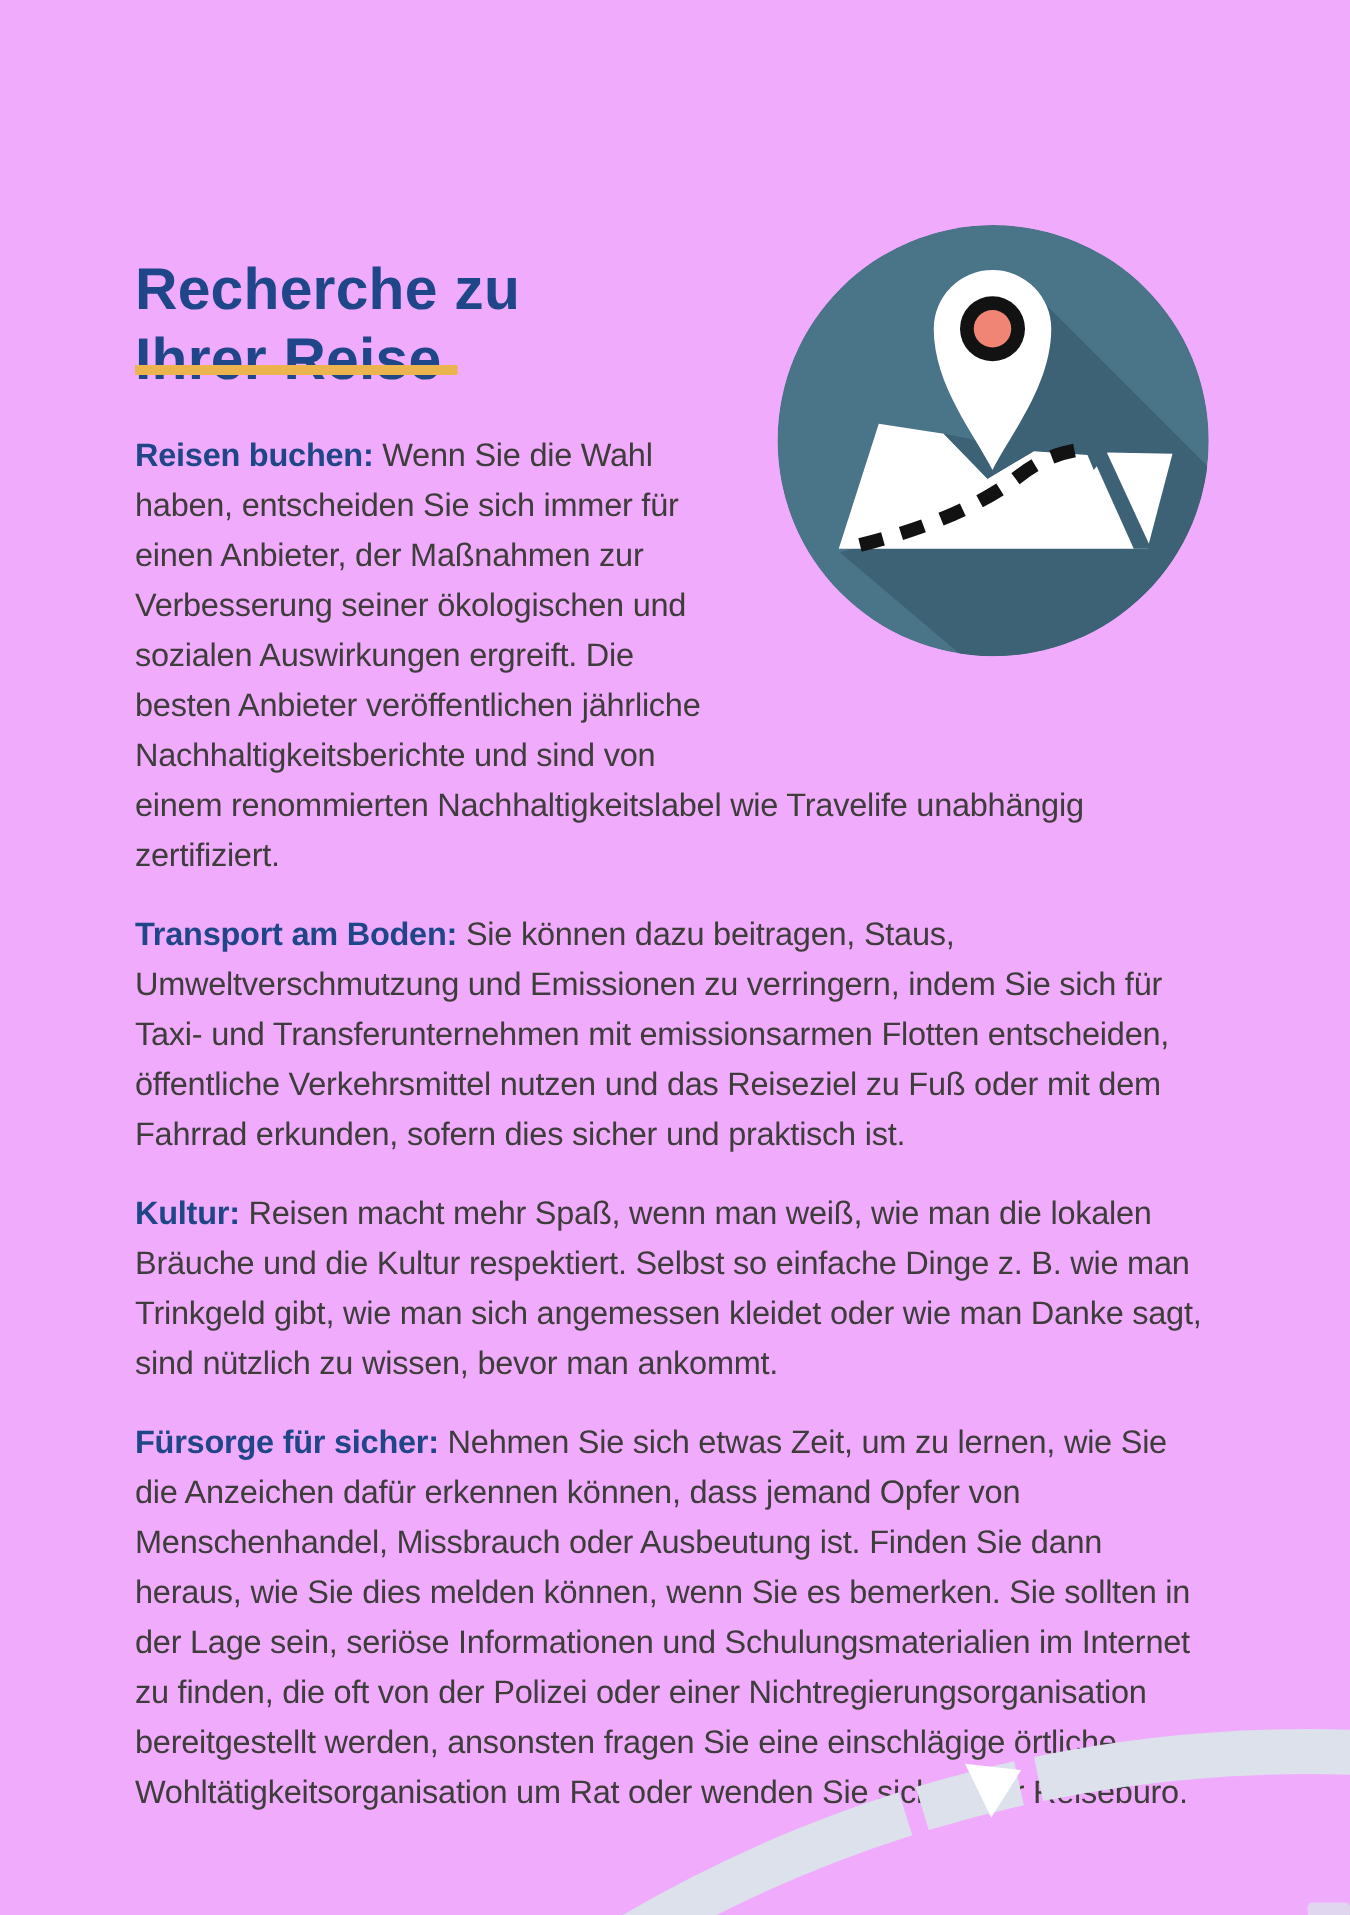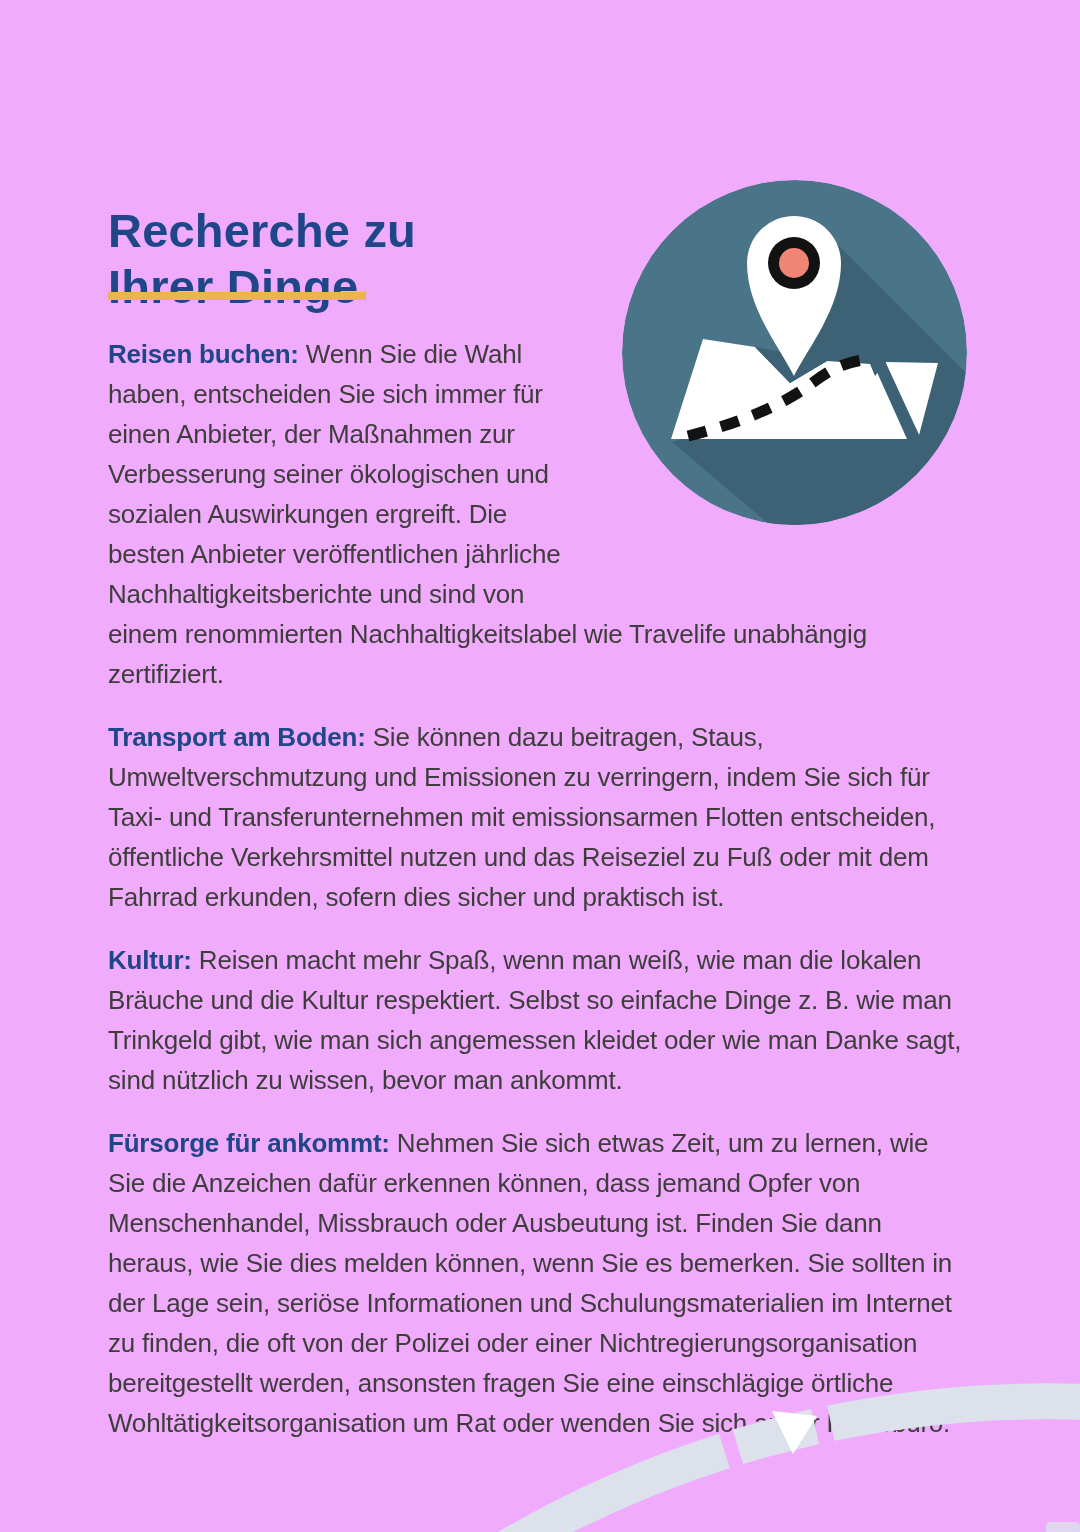--- a/index.html
+++ b/index.html
@@ -25,21 +25,21 @@
     position: absolute;
     left: 108px;
     top: 292px;
     width: 258px;
     height: 8px;
     background: #ECB44E;
   }
   .content {
     position: absolute;
     left: 108px;
-    top: 334px;
+    top: 344px;
     width: 864px;
     font-size: 26px;
     line-height: 40px;
     color: #3E3D3C;
     letter-spacing: -0.2px;
   }
   .para { margin: 0 0 23px 0; }
   .lead { font-weight: bold; color: #1E4689; }
   .icon-spacer { float: right; width: 384px; height: 242px; }
   .hero-icon {
@@ -58,21 +58,21 @@
     pointer-events: none;
   }
 </style>
 </head>
 <body>
 
 <div class="page">
 
   <h1 class="page-title">
     <span>Recherche zu</span><br>
-    <span>Ihrer Dinge</span>
+    <span>Ihrer Reise</span>
   </h1>
 
   <div class="accent-rule"></div>
 
   <svg class="hero-icon" viewBox="0 0 345 345" aria-hidden="true">
     <defs>
       <clipPath id="iconCircleClip">
         <circle cx="172.5" cy="172.5" r="172.5"></circle>
       </clipPath>
     </defs>
@@ -96,21 +96,21 @@
     </p>
     <p class="para">
       <span class="lead">Transport am Boden:</span>
       <span>Sie können dazu beitragen, Staus, Umweltverschmutzung und Emissionen zu verringern, indem Sie sich für Taxi- und Transferunternehmen mit emissionsarmen Flotten entscheiden, öffentliche Verkehrsmittel nutzen und das Reiseziel zu Fuß oder mit dem Fahrrad erkunden, sofern dies sicher und praktisch ist.</span>
     </p>
     <p class="para">
       <span class="lead">Kultur:</span>
       <span>Reisen macht mehr Spaß, wenn man weiß, wie man die lokalen Bräuche und die Kultur respektiert. Selbst so einfache Dinge z. B. wie man Trinkgeld gibt, wie man sich angemessen kleidet oder wie man Danke sagt, sind nützlich zu wissen, bevor man ankommt.</span>
     </p>
     <p class="para">
-      <span class="lead">Fürsorge für ankommt:</span>
+      <span class="lead">Fürsorge für sicher:</span>
       <span>Nehmen Sie sich etwas Zeit, um zu lernen, wie Sie die Anzeichen dafür erkennen können, dass jemand Opfer von Menschenhandel, Missbrauch oder Ausbeutung ist. Finden Sie dann heraus, wie Sie dies melden können, wenn Sie es bemerken. Sie sollten in der Lage sein, seriöse Informationen und Schulungsmaterialien im Internet zu finden, die oft von der Polizei oder einer Nichtregierungsorganisation bereitgestellt werden, ansonsten fragen Sie eine einschlägige örtliche Wohltätigkeitsorganisation um Rat oder wenden Sie sich an Ihr Reisebüro.</span>
     </p>
   </div>
 
   <svg class="watermark" viewBox="0 0 1080 400" aria-hidden="true">
     <path d="M 480 432 A 1066 1066 0 0 1 1085 270" fill="none" stroke="#DCE1EC" stroke-width="36" stroke-dasharray="270 14 80 16 999"></path>
     <polygon points="772,279 817,284 793,322" fill="#FFFFFF"></polygon>
     <rect x="1046" y="390" width="34" height="12" rx="4" fill="#DCE1EC" opacity="0.8"></rect>
   </svg>
 

